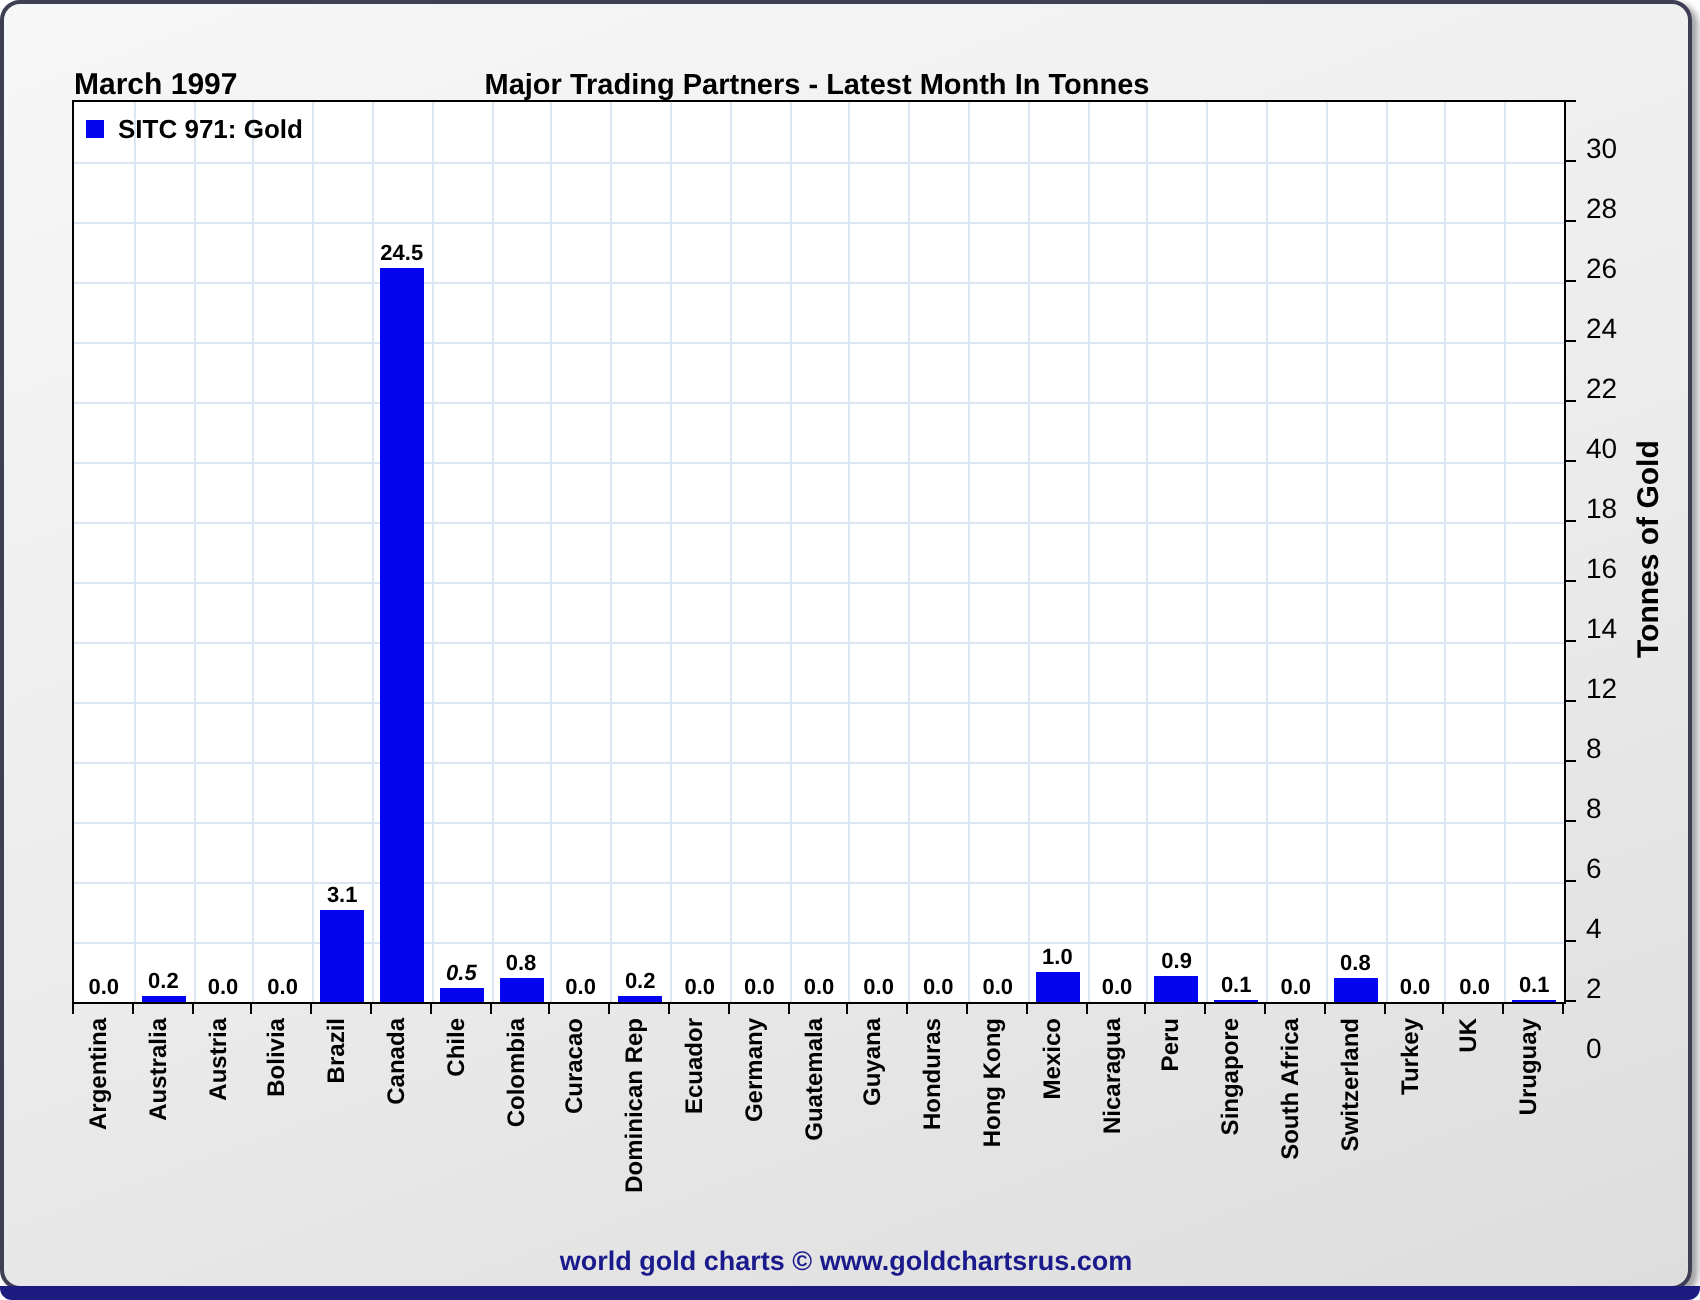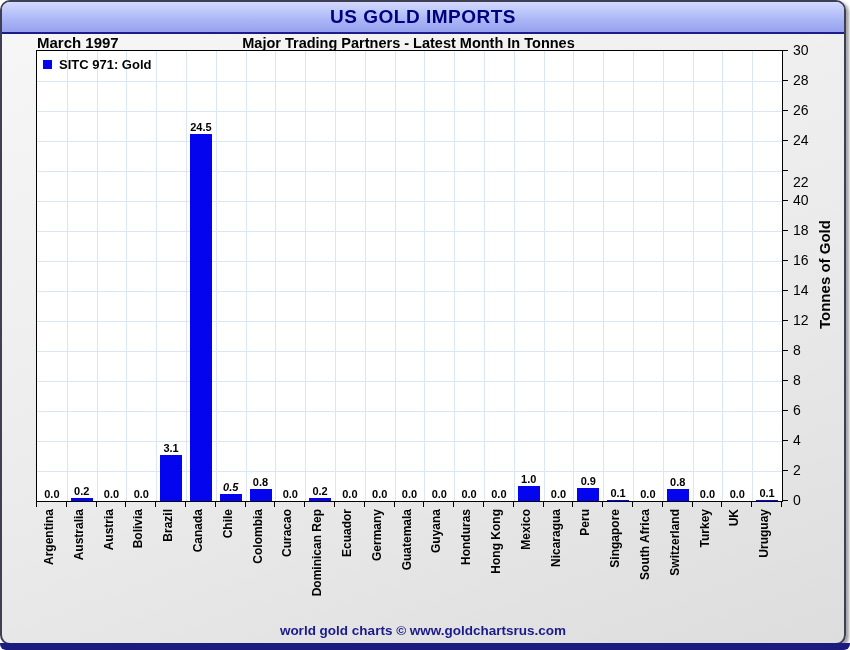--- a/index.html
+++ b/index.html
@@ -51,21 +51,21 @@
   }
   .legend-swatch{width:9px;height:9px;}
   .legend-label{font-size:13px;font-weight:bold;color:#000;}
   .month-total{
     position:absolute;top:3px;right:18px;
     font-size:13.5px;font-weight:bold;color:#000;
   }
   .yaxis{position:absolute;left:780px;top:48px;width:65px;height:455px;}
   .y-tick{position:absolute;left:0;width:6px;height:1px;background:#000;}
   .y-tick-label{
-    position:absolute;left:11px;font-size:14px;color:#000;line-height:16px;
+    position:absolute;left:11px;font-size:14px;color:#000;line-height:16px;margin-top:24px;
   }
   .ylabel{
     position:absolute;left:814px;top:48px;width:22px;height:450px;
     writing-mode:vertical-rl;transform:rotate(180deg);text-align:center;
     font-size:15px;font-weight:bold;color:#000;white-space:nowrap;
   }
   .xaxis{position:absolute;left:34px;top:498px;width:747px;height:135px;}
   .x-tick{position:absolute;top:1px;width:1px;height:6px;background:#000;}
   .x-label{
     position:absolute;top:9px;width:18px;
@@ -74,23 +74,20 @@
   }
   .footer{
     position:absolute;left:0;top:621px;width:100%;text-align:center;
     font-size:13.5px;font-weight:bold;color:#1a1a8c;
   }
 </style>
 </head>
 <body>
 
 <div class="card">
-  <div class="header-band">
-    <div class="title">US GOLD IMPORTS</div>
-  </div>
 
   <div class="period">March 1997</div>
   <div class="subtitle">Major Trading Partners - Latest Month In Tonnes</div>
 
   <div class="plot">
     <div id="grid-layer">
         <div class="gridline-v" style="left: 29.8px; background: rgb(219, 230, 243);"></div>
         <div class="gridline-v" style="left: 59.6px; background: rgb(219, 230, 243);"></div>
         <div class="gridline-v" style="left: 89.4px; background: rgb(219, 230, 243);"></div>
         <div class="gridline-v" style="left: 119.2px; background: rgb(219, 230, 243);"></div>
@@ -190,21 +187,21 @@
       <div class="y-tick-label" style="top: 262px;">12</div>
       <div class="y-tick" style="top: 240px;"></div>
       <div class="y-tick-label" style="top: 232px;">14</div>
       <div class="y-tick" style="top: 210px;"></div>
       <div class="y-tick-label" style="top: 202px;">16</div>
       <div class="y-tick" style="top: 180px;"></div>
       <div class="y-tick-label" style="top: 172px;">18</div>
       <div class="y-tick" style="top: 150px;"></div>
       <div class="y-tick-label" style="top: 142px;">40</div>
       <div class="y-tick" style="top: 120px;"></div>
-      <div class="y-tick-label" style="top: 124px;">22</div>
+      <div class="y-tick-label" style="top: 112px;">22</div>
       <div class="y-tick" style="top: 90px;"></div>
       <div class="y-tick-label" style="top: 82px;">24</div>
       <div class="y-tick" style="top: 60px;"></div>
       <div class="y-tick-label" style="top: 52px;">26</div>
       <div class="y-tick" style="top: 30px;"></div>
       <div class="y-tick-label" style="top: 22px;">28</div>
       <div class="y-tick" style="top: 0px;"></div>
       <div class="y-tick-label" style="top: -8px;">30</div>
     </div>
   <div class="ylabel">Tonnes of Gold</div>

